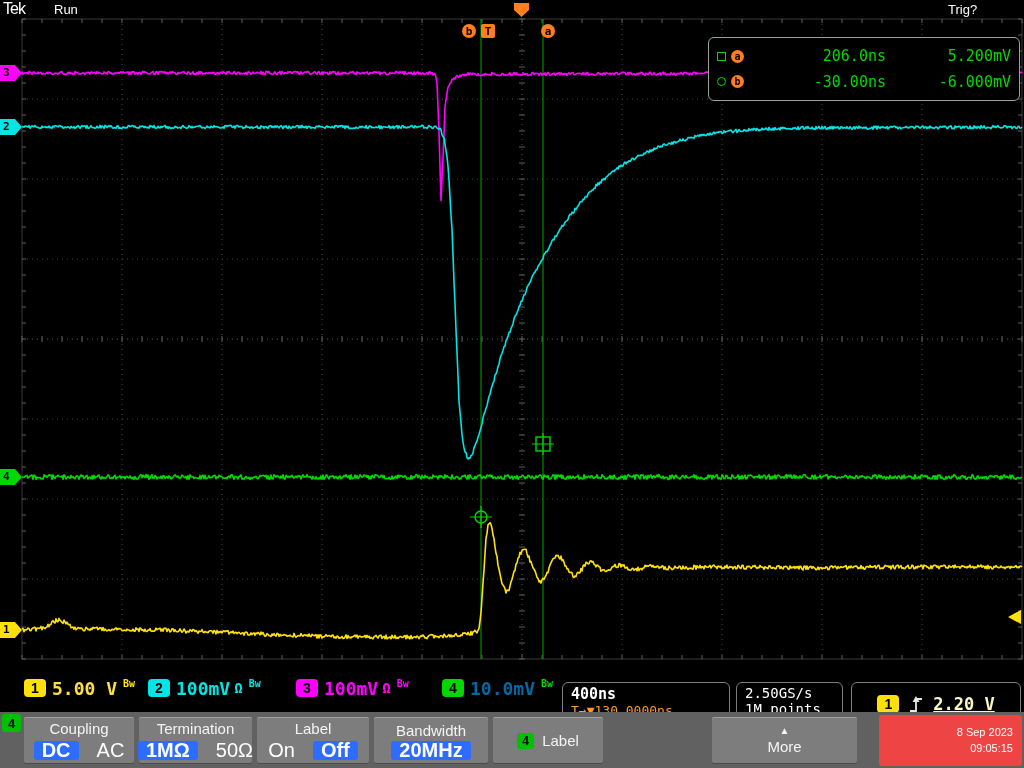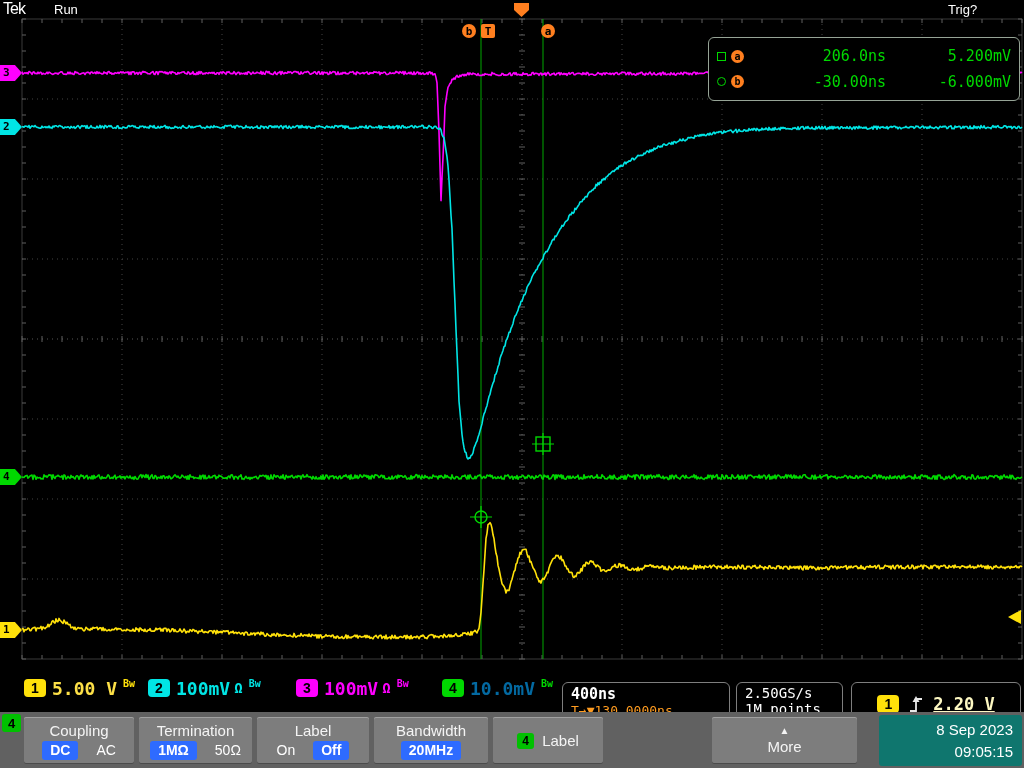--- a/index.html
+++ b/index.html
@@ -50,29 +50,29 @@
   .trig-box{left:851px;width:170px;display:flex;align-items:center;justify-content:center;gap:9px;}
   .trig-level{color:#fef9c3;font:bold 17px "DejaVu Sans Mono",monospace;text-decoration:underline;}
   
   .menubar{position:absolute;top:712px;left:0;width:100%;height:56px;background:#616161;}
   .menu-ch-badge{position:absolute;left:2px;top:2px;width:19px;height:18px;background:#00c000;border-radius:3px;
                  color:#000;font:bold 13px "Liberation Sans",sans-serif;display:flex;align-items:center;justify-content:center;}
   .menu-btn{position:absolute;top:5px;height:47px;background:#7d7d7d;border-radius:2px;color:#fff;
             display:flex;flex-direction:column;align-items:center;justify-content:center;gap:2px;
             box-shadow:inset 0 1px 0 rgba(255,255,255,.28),inset 0 -1px 0 rgba(0,0,0,.4);cursor:pointer;}
   .btn-title{font-size:15px;color:#f4f4f4;}
-  .btn-opts{display:flex;gap:18px;align-items:center;font-size:14px;}
+  .btn-opts{display:flex;gap:18px;align-items:center;font-size:20px;}
   .chip{background:#2e6bff;color:#fff;font-weight:bold;padding:0 8px;height:19px;line-height:19px;border-radius:3px;}
   .lbl-row{display:flex;align-items:center;gap:8px;}
   .lbl-badge{width:17px;height:16px;background:#00c000;border-radius:3px;color:#000;
              font:bold 12px "Liberation Sans",sans-serif;display:inline-flex;align-items:center;justify-content:center;}
   .more-arrow{font-size:10px;line-height:10px;color:#f4f4f4;}
-  .datebox{position:absolute;left:879px;top:3px;width:143px;height:51px;background:#0f766e;border-radius:3px;color:#fff;
+  .datebox{position:absolute;left:879px;top:3px;width:143px;height:51px;background:#ef4444;border-radius:3px;color:#fff;
            display:flex;flex-direction:column;align-items:flex-end;justify-content:center;
-           padding-right:9px;font-size:15px;line-height:1.45;}
+           padding-right:9px;font-size:11px;line-height:1.45;}
 </style>
 </head>
 <body>
 
 <div class="screen">
 
   <svg id="scope-svg" width="1024" height="768">
       <rect x="22" y="19" width="1000" height="640" fill="none" stroke="#3a3a3a"></rect>
       <line x1="122" y1="19" x2="122" y2="659" stroke="#454545" stroke-dasharray="1 4"></line>
       <line x1="222" y1="19" x2="222" y2="659" stroke="#454545" stroke-dasharray="1 4"></line>

